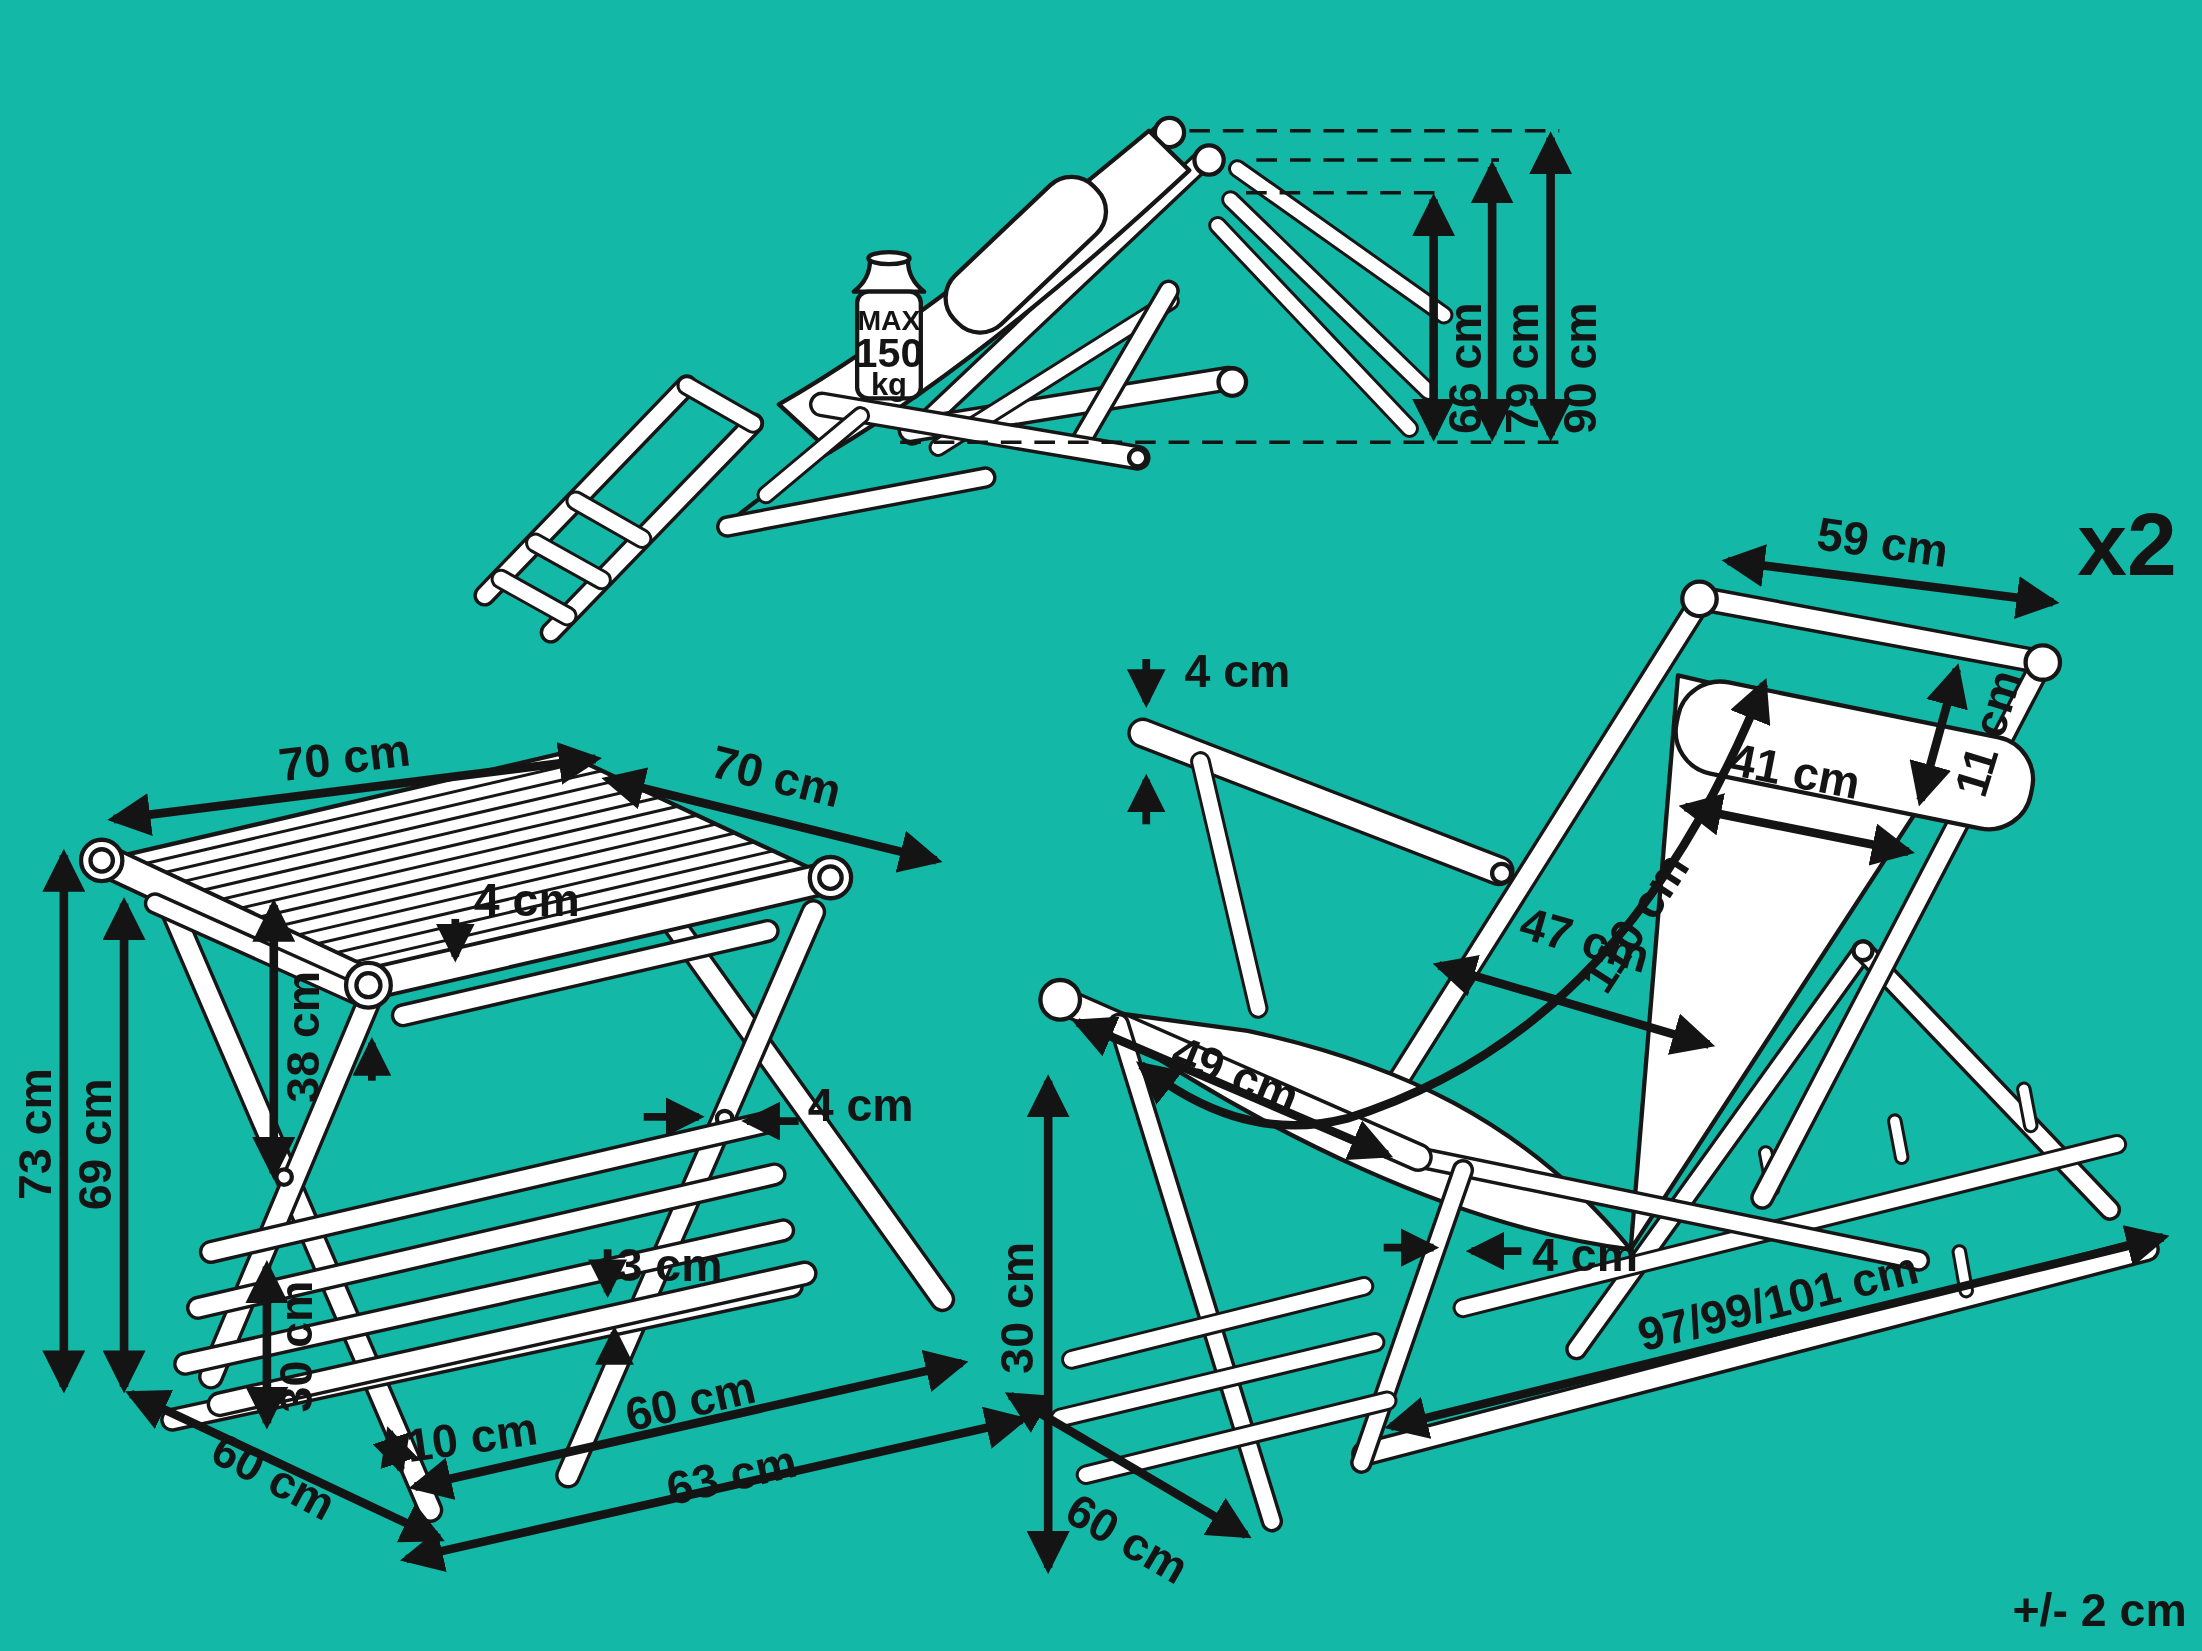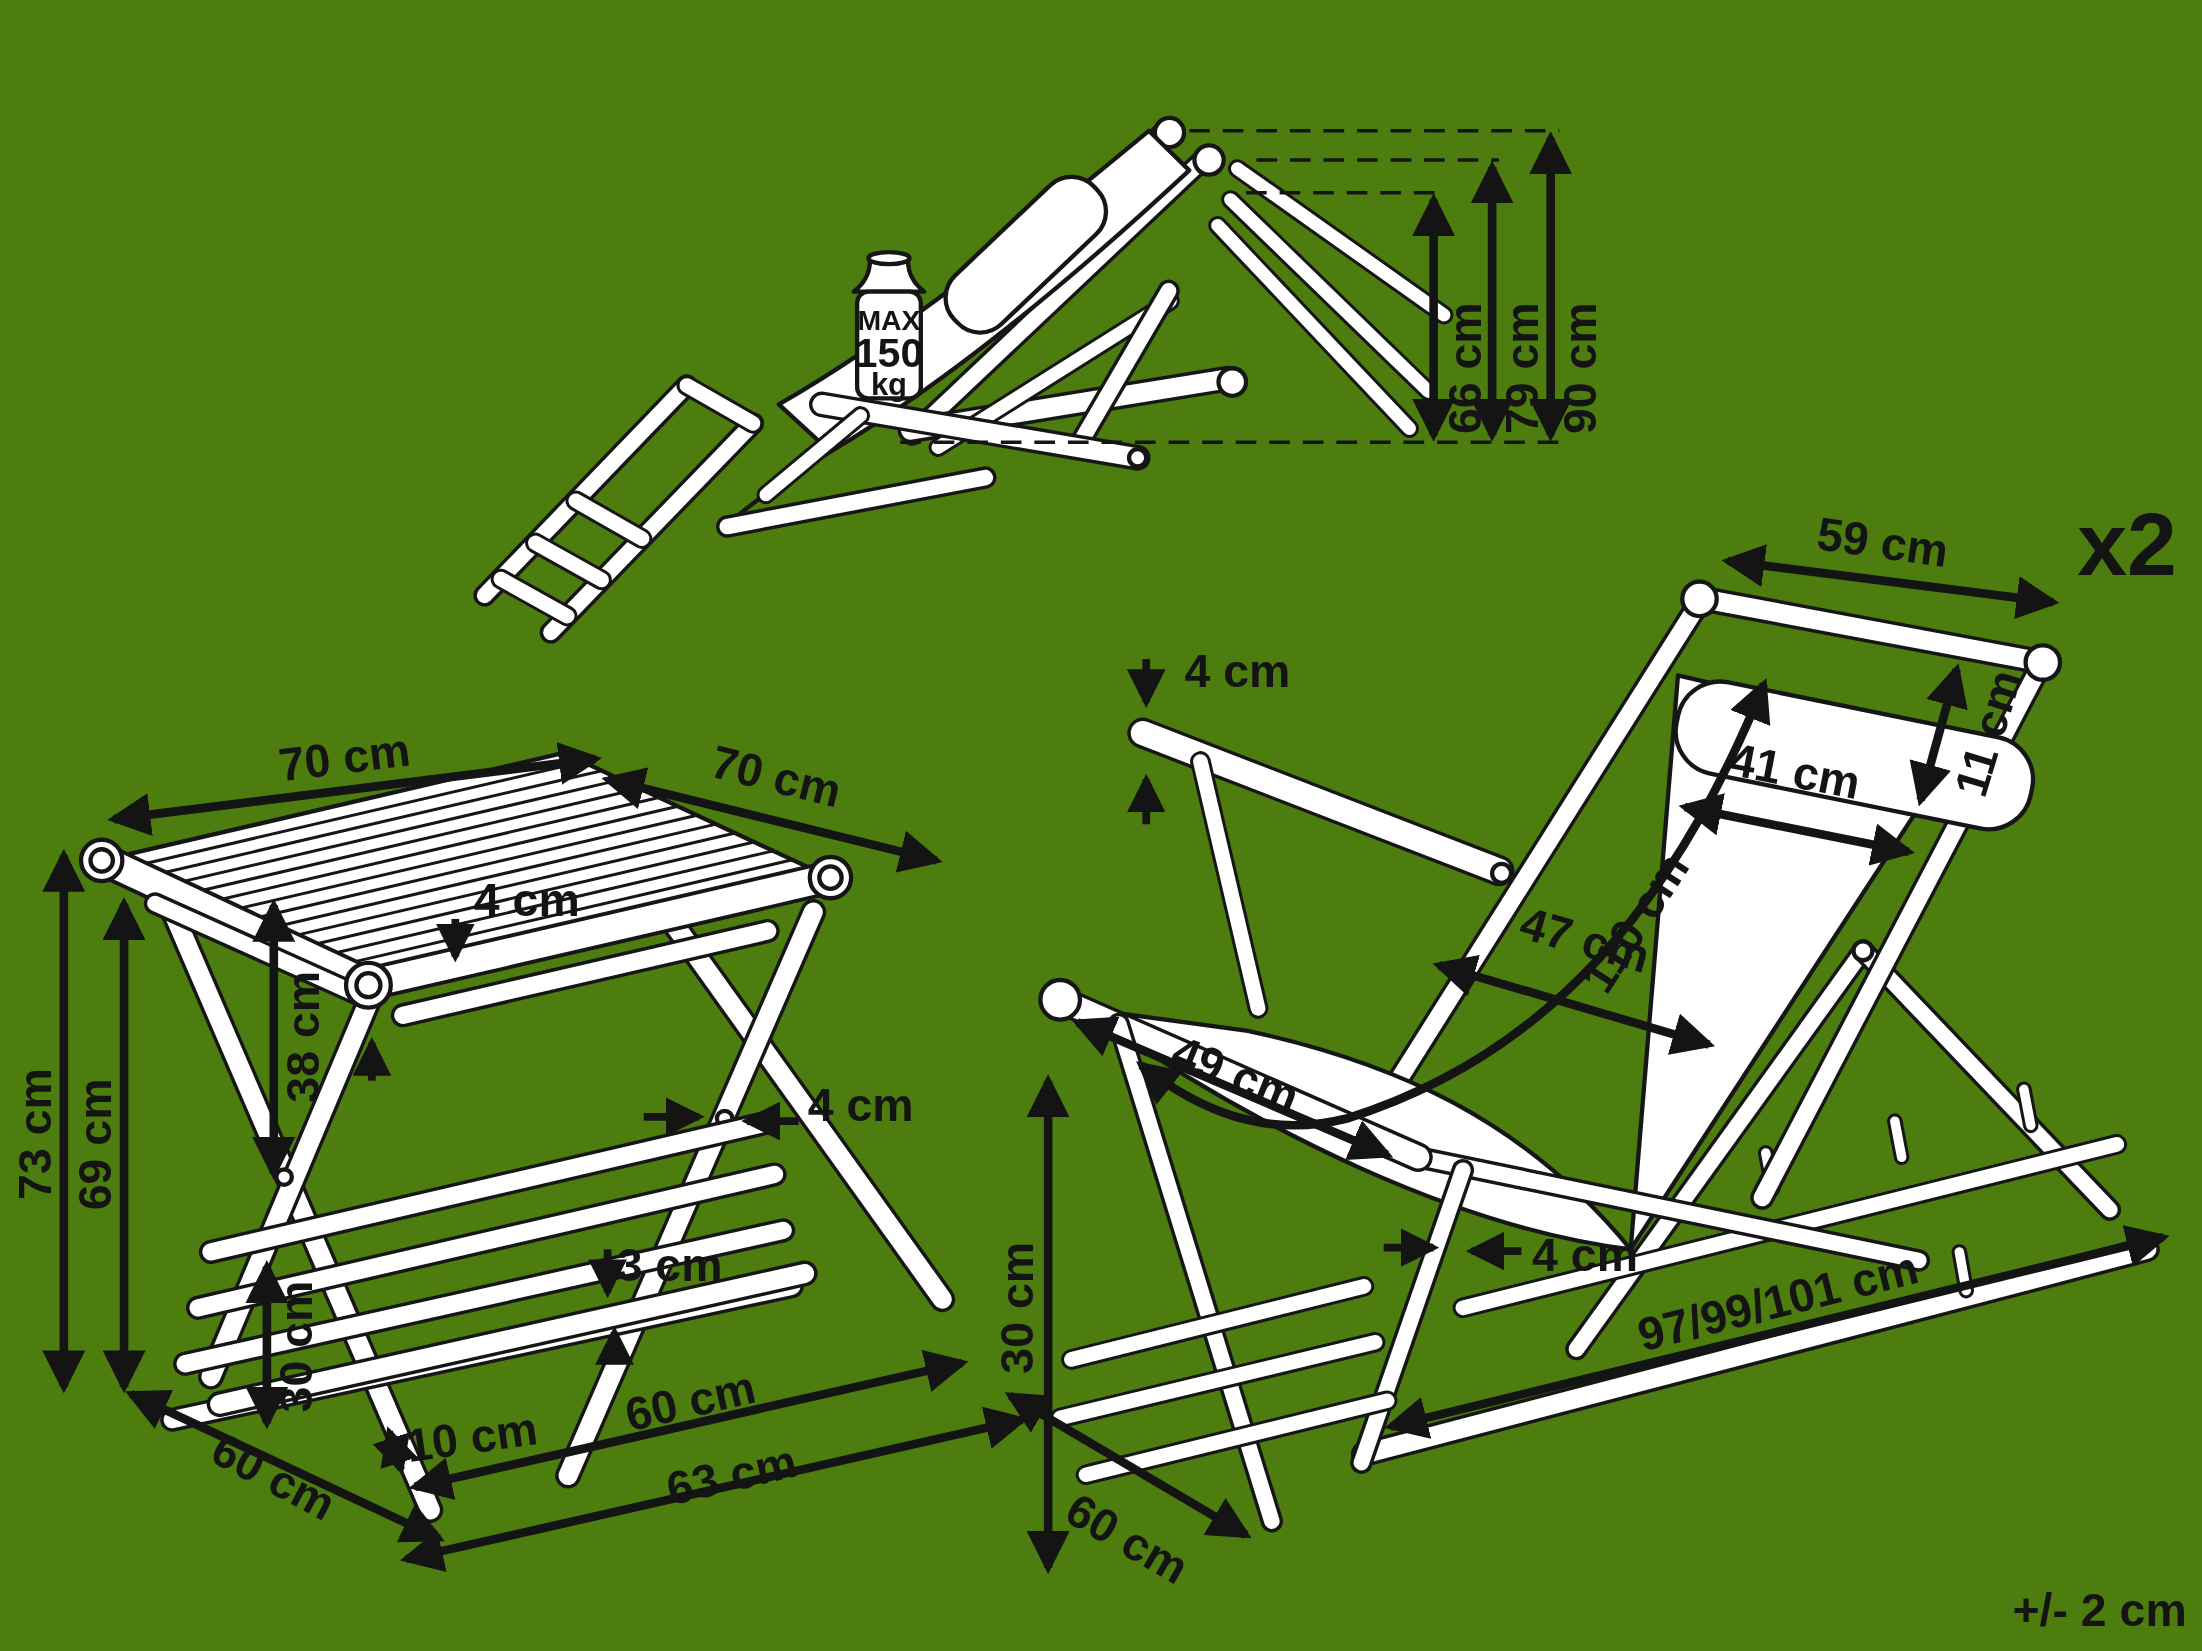--- a/index.html
+++ b/index.html
@@ -1,16 +1,16 @@
 <!DOCTYPE html>
 <html style="font-size:13.8px"><head>
 <meta charset="utf-8">
 <style>
   html,body{margin:0;padding:0;background:#fff;}
-  .stage{width:2203px;height:1652px;background:#4d7c0f;position:relative;overflow:hidden;}
+  .stage{width:2203px;height:1652px;background:#14b8a6;position:relative;overflow:hidden;}
   svg{display:block;}
   .ln{stroke:#161616;stroke-width:5;fill:none;stroke-linecap:round;stroke-linejoin:round;}
   .po{stroke:#161616;fill:none;stroke-linecap:round;}
   .pw{stroke:#ffffff;fill:none;stroke-linecap:round;}
   .fillw{fill:#ffffff;stroke:#161616;stroke-width:5;stroke-linejoin:round;}
   .dim{stroke:#141414;stroke-width:10;fill:none;}
   .dimthin{stroke:#141414;stroke-width:9;fill:none;}
   .dash{stroke:#141414;stroke-width:4;fill:none;stroke-dasharray:24 15;}
   .lbl{font-family:"Liberation Sans","DejaVu Sans",sans-serif;font-weight:bold;fill:#141414;font-size:54px;text-anchor:middle;}
   .lbl-big{font-family:"Liberation Sans","DejaVu Sans",sans-serif;font-weight:bold;fill:#141414;font-size:104px;text-anchor:middle;}

